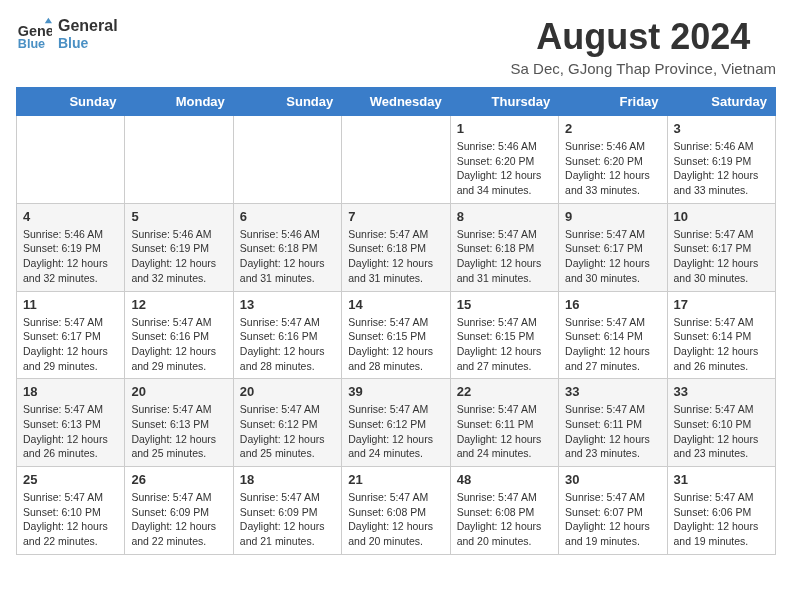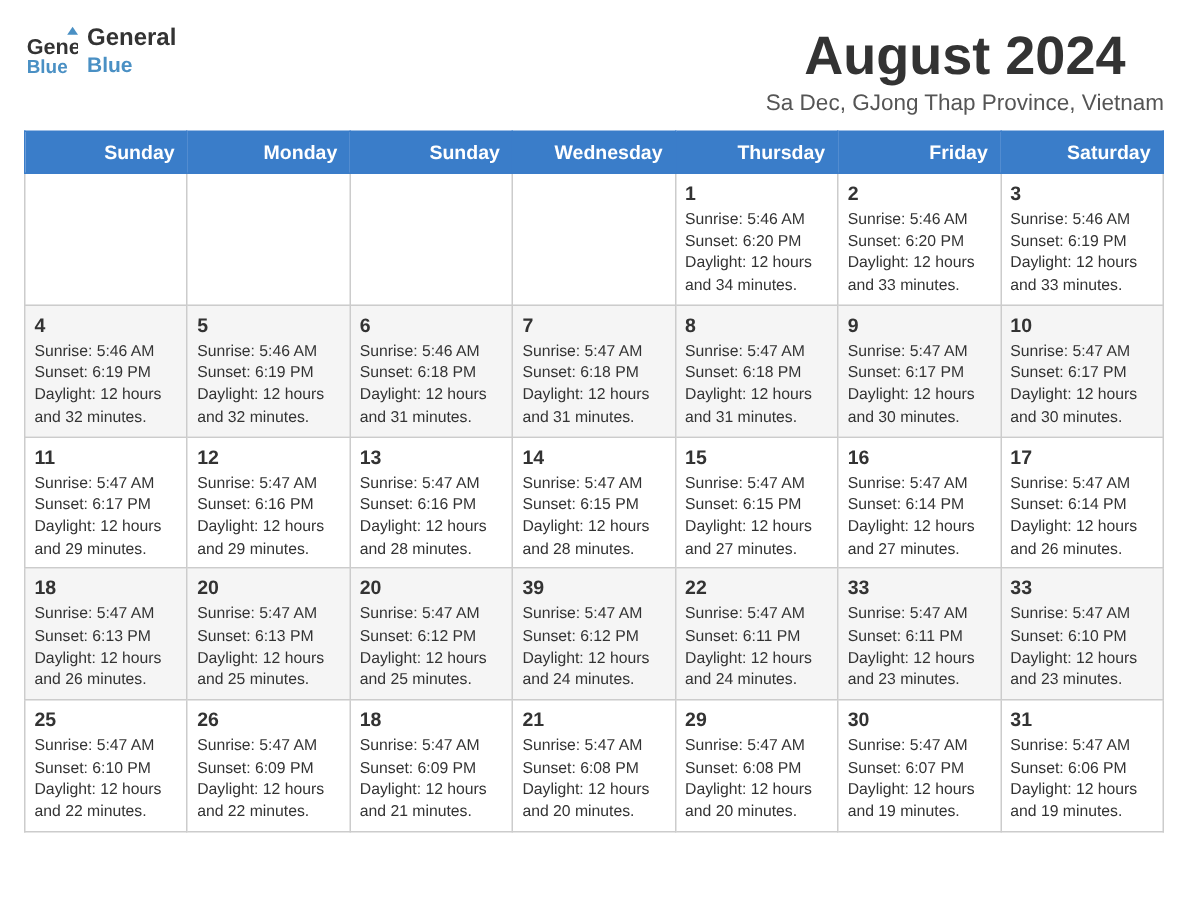--- a/index.html
+++ b/index.html
@@ -232,21 +232,21 @@
         </td>
         <td>
           <span class="day-number">18</span>
           <div class="cell-info">Sunrise: 5:47 AM<br>Sunset: 6:09 PM<br>Daylight: 12 hours and 21 minutes.</div>
         </td>
         <td>
           <span class="day-number">21</span>
           <div class="cell-info">Sunrise: 5:47 AM<br>Sunset: 6:08 PM<br>Daylight: 12 hours and 20 minutes.</div>
         </td>
         <td>
-          <span class="day-number">29</span>
+          <span class="day-number">48</span>
           <div class="cell-info">Sunrise: 5:47 AM<br>Sunset: 6:08 PM<br>Daylight: 12 hours and 20 minutes.</div>
         </td>
         <td>
           <span class="day-number">30</span>
           <div class="cell-info">Sunrise: 5:47 AM<br>Sunset: 6:07 PM<br>Daylight: 12 hours and 19 minutes.</div>
         </td>
         <td>
           <span class="day-number">31</span>
           <div class="cell-info">Sunrise: 5:47 AM<br>Sunset: 6:06 PM<br>Daylight: 12 hours and 19 minutes.</div>
         </td>

